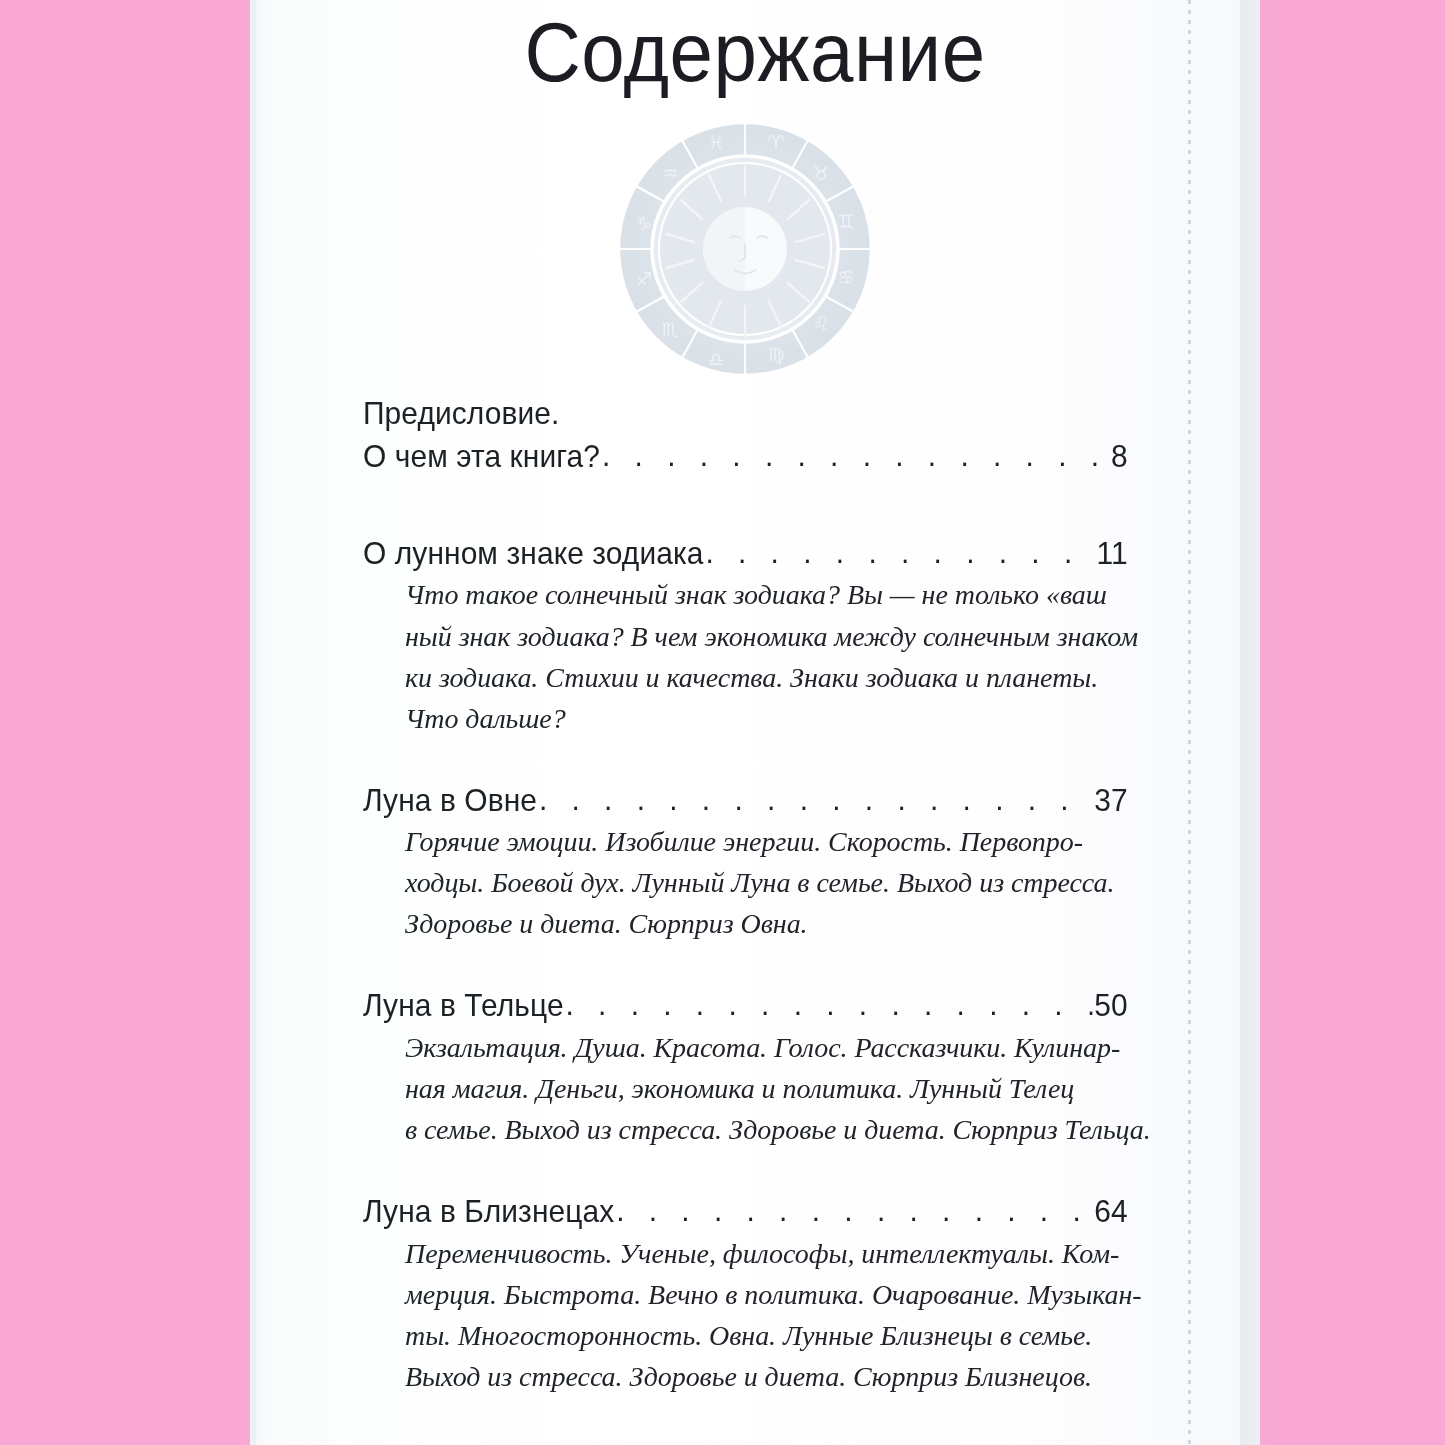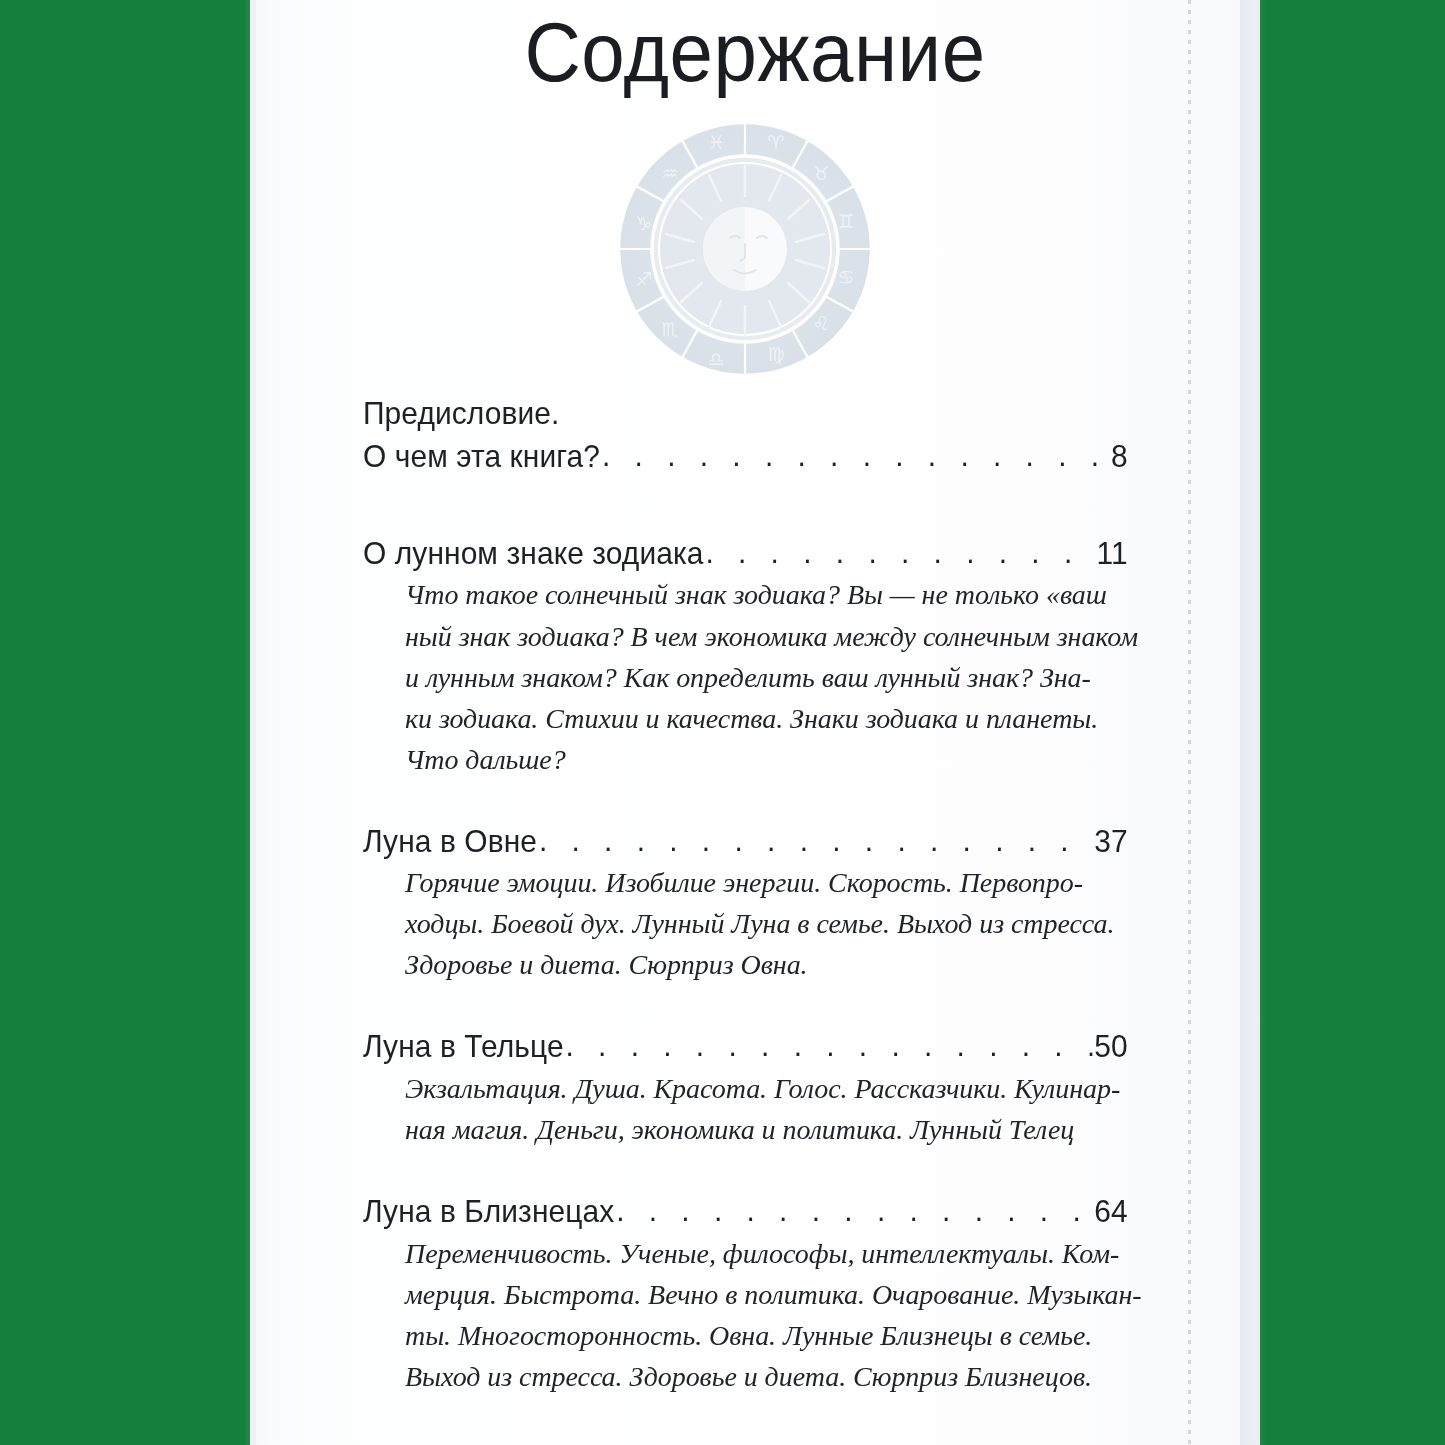--- a/index.html
+++ b/index.html
@@ -12,21 +12,21 @@
     background: #ffffff;
     font-family: "Liberation Sans", sans-serif;
     overflow: hidden;
   }
 
   #page-wrap {
     position: absolute;
     left: 0; top: 0;
     width: 1445px;
     height: 1445px;
-    background: #15803d;
+    background: #f9a8d4;
   }
 
   
   .sheet {
     position: absolute;
     left: 250px;
     top: 0;
     width: 1010px;
     height: 1445px;
     background: #fbfcfd;
@@ -276,21 +276,20 @@
       <div class="entry-head">
         <span class="leader-row">
           <span class="lbl">О лунном знаке зодиака</span>
           <span class="dots">. . . . . . . . . . . . . . . . . . . . . . . . . . . . . . . . . . . . . . . . . . . . .</span>
           <span class="pg">11</span>
         </span>
       </div>
       <div class="entry-desc">
         <div>Что такое солнечный знак зодиака? Вы — не только «ваш</div>
         <div>ный знак зодиака? В чем экономика между солнечным знаком</div>
-        <div>и лунным знаком? Как определить ваш лунный знак? Зна-</div>
         <div>ки зодиака. Стихии и качества. Знаки зодиака и планеты.</div>
         <div>Что дальше?</div>
       </div>
     </div>
 
     <div class="gap-b"></div>
 
     <div class="entry">
       <div class="entry-head">
         <span class="leader-row">
@@ -312,20 +311,21 @@
       <div class="entry-head">
         <span class="leader-row">
           <span class="lbl">Луна в Тельце</span>
           <span class="dots">. . . . . . . . . . . . . . . . . . . . . . . . . . . . . . . . . . . . . . . . . . . . .</span>
           <span class="pg">50</span>
         </span>
       </div>
       <div class="entry-desc">
         <div>Экзальтация. Душа. Красота. Голос. Рассказчики. Кулинар-</div>
         <div>ная магия. Деньги, экономика и политика. Лунный Телец</div>
+        <div>в семье. Выход из стресса. Здоровье и диета. Сюрприз Тельца.</div>
       </div>
     </div>
 
     <div class="gap-b"></div>
 
     <div class="entry">
       <div class="entry-head">
         <span class="leader-row">
           <span class="lbl">Луна в Близнецах</span>
           <span class="dots">. . . . . . . . . . . . . . . . . . . . . . . . . . . . . . . . . . . . . . . . . . . . .</span>

